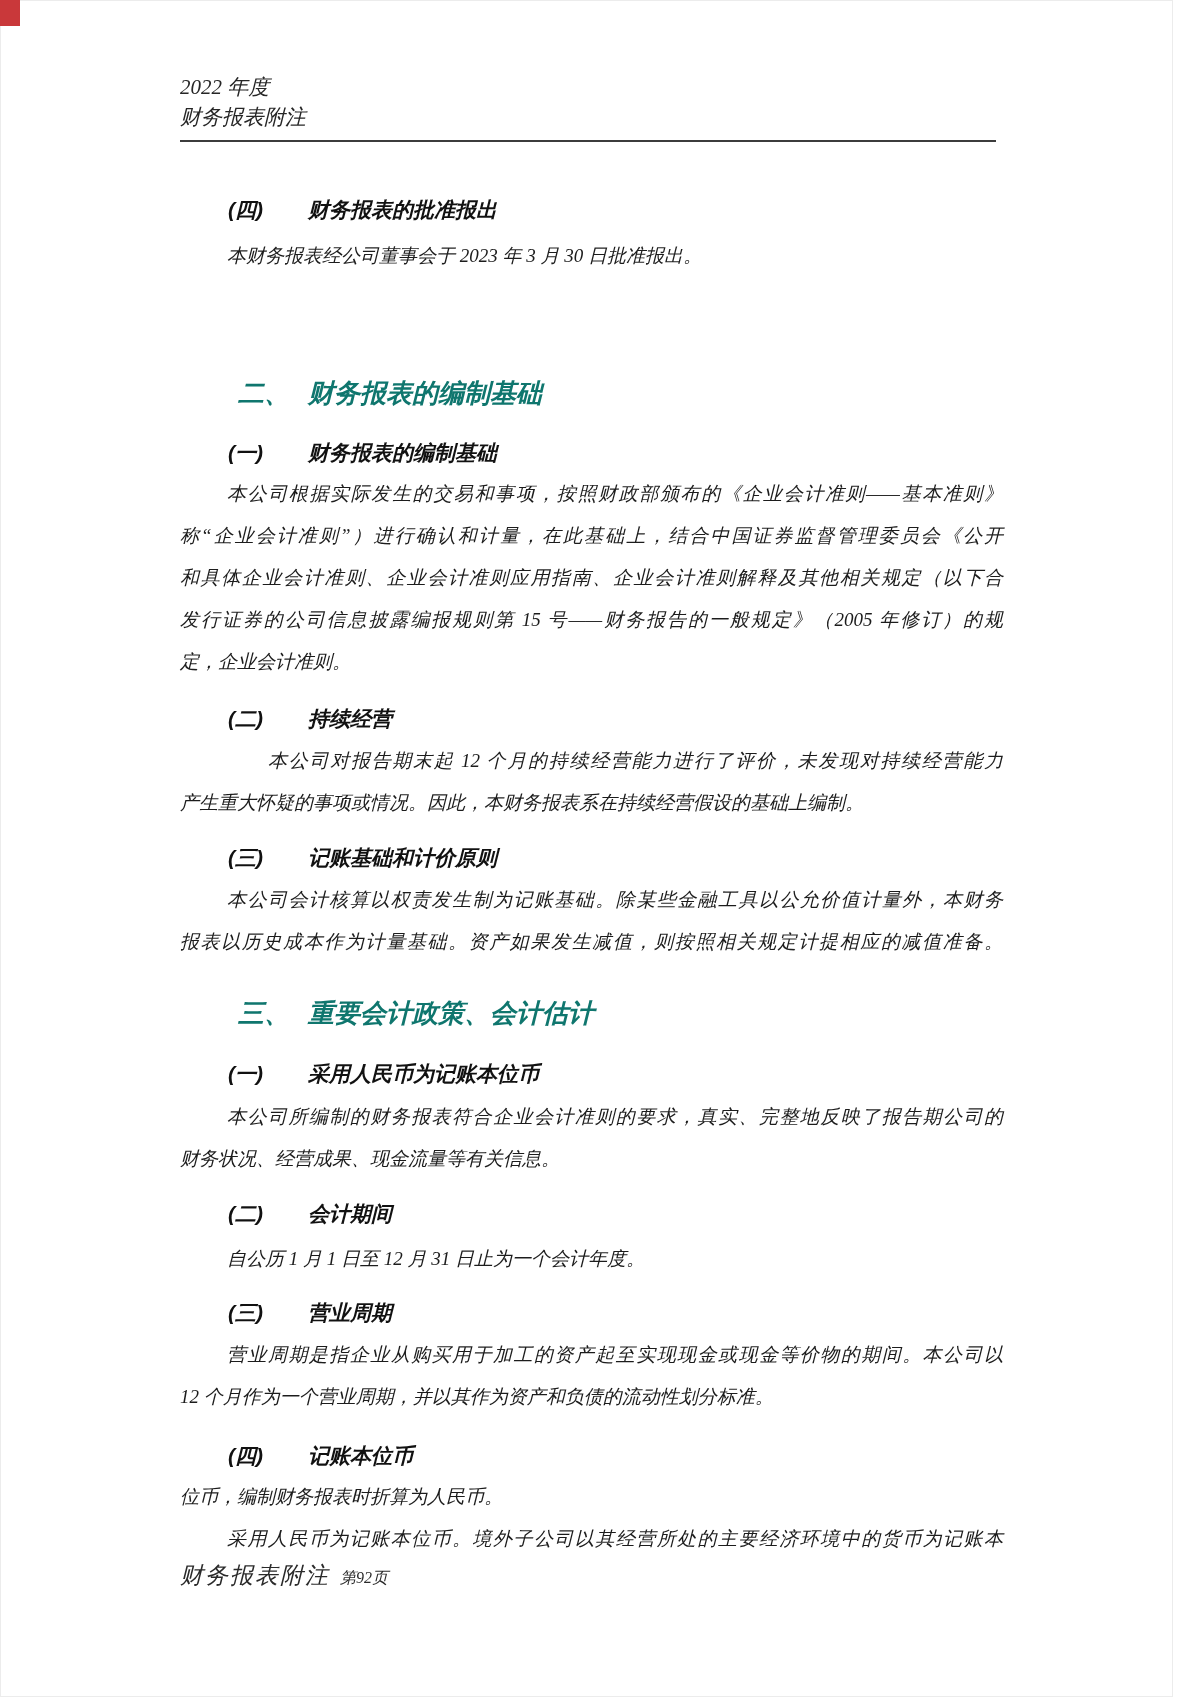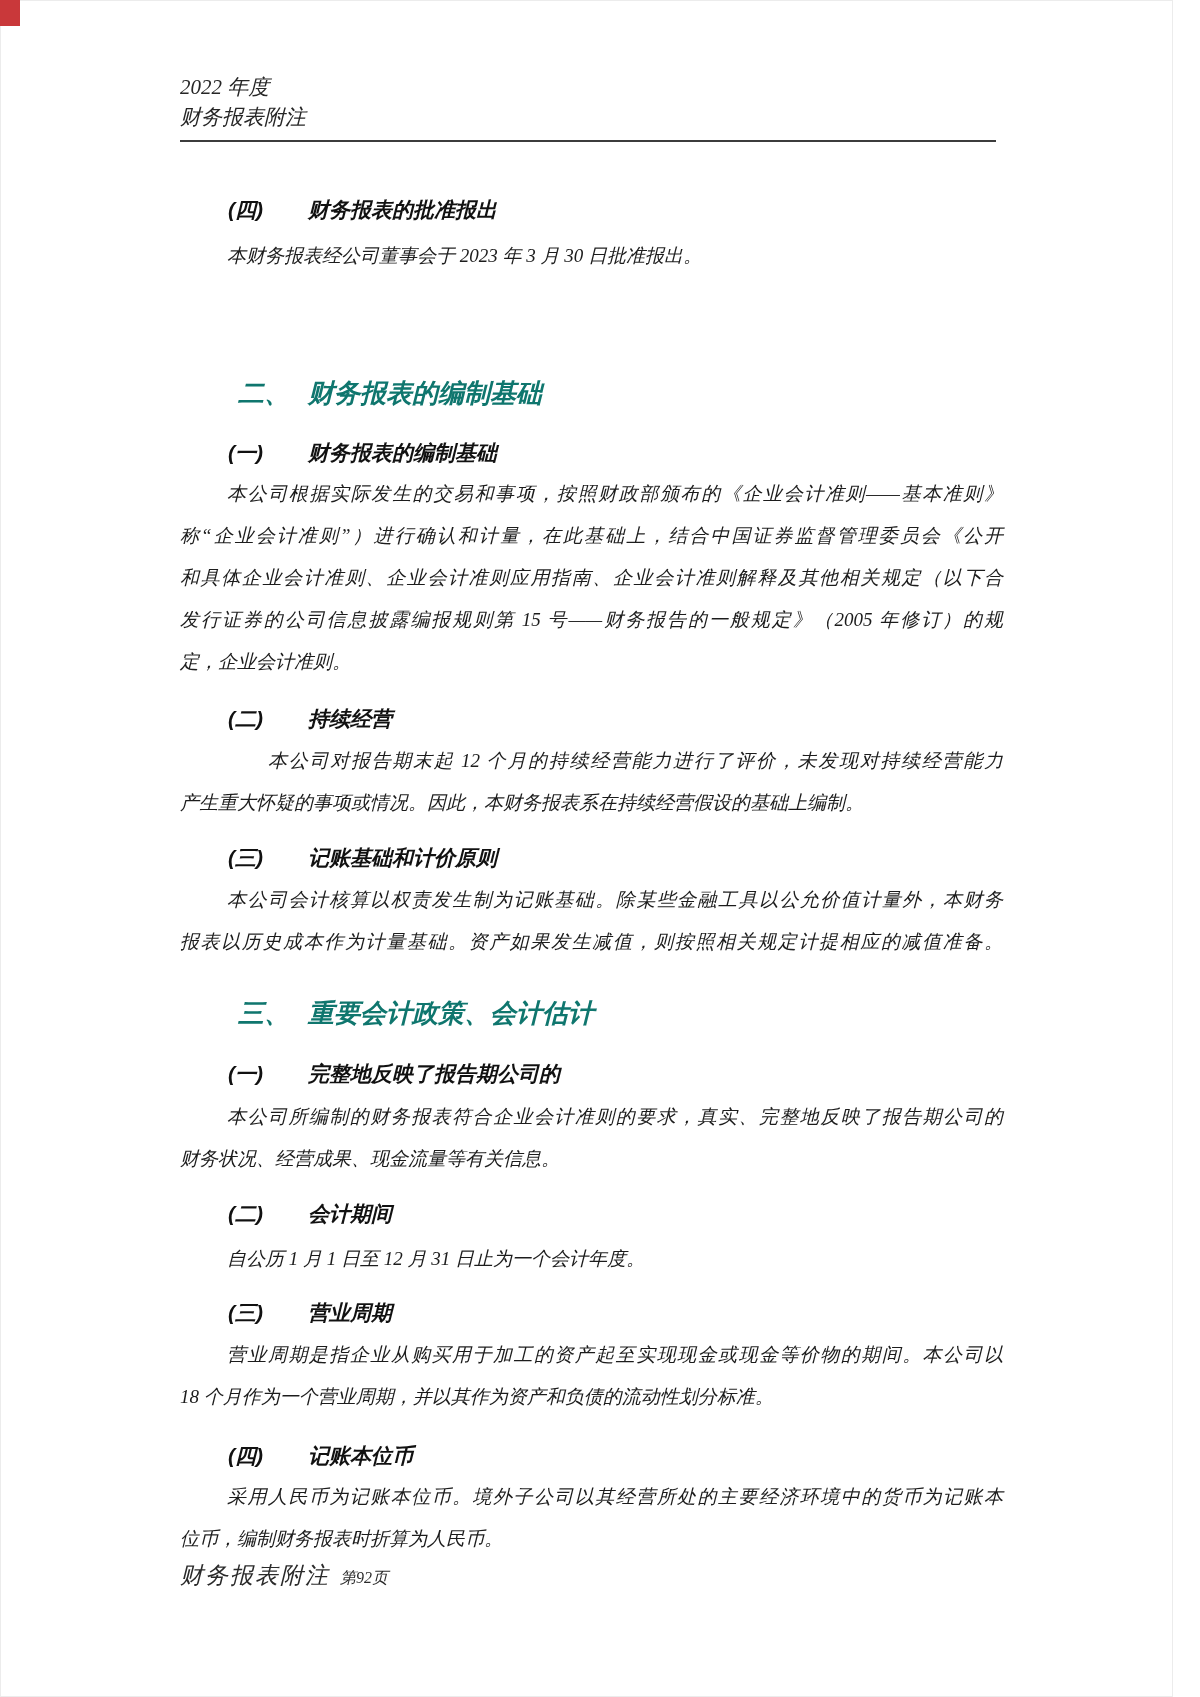--- a/index.html
+++ b/index.html
@@ -115,21 +115,21 @@
     <div class="para" style="margin-top:7px">
       <div class="line indent fill">本公司会计核算以权责发生制为记账基础。除某些金融工具以公允价值计量外，本财务</div>
       <div class="line fill">报表以历史成本作为计量基础。资产如果发生减值，则按照相关规定计提相应的减值准备。</div>
     </div>
 
     <div class="h1" style="margin-top:32px">
       <span class="num">三、</span><span class="title">重要会计政策、会计估计</span>
     </div>
 
     <div class="h2" style="margin-top:29px">
-      <span class="num">(一)</span><span class="title">完整地反映了报告期公司的</span>
+      <span class="num">(一)</span><span class="title">采用人民币为记账本位币</span>
     </div>
 
     <div class="para" style="margin-top:8px">
       <div class="line indent fill">本公司所编制的财务报表符合企业会计准则的要求，真实、完整地反映了报告期公司的</div>
       <div class="line">财务状况、经营成果、现金流量等有关信息。</div>
     </div>
 
     <div class="h2" style="margin-top:20px">
       <span class="num">(二)</span><span class="title">会计期间</span>
     </div>
@@ -137,30 +137,30 @@
     <div class="para" style="margin-top:10px">
       <div class="line indent">自公历 1 月 1 日至 12 月 31 日止为一个会计年度。</div>
     </div>
 
     <div class="h2" style="margin-top:19px">
       <span class="num">(三)</span><span class="title">营业周期</span>
     </div>
 
     <div class="para" style="margin-top:7px">
       <div class="line indent fill">营业周期是指企业从购买用于加工的资产起至实现现金或现金等价物的期间。本公司以</div>
-      <div class="line">18 个月作为一个营业周期，并以其作为资产和负债的流动性划分标准。</div>
+      <div class="line">12 个月作为一个营业周期，并以其作为资产和负债的流动性划分标准。</div>
     </div>
 
     <div class="h2" style="margin-top:24px">
       <span class="num">(四)</span><span class="title">记账本位币</span>
     </div>
 
     <div class="para" style="margin-top:6px">
+      <div class="line">位币，编制财务报表时折算为人民币。</div>
       <div class="line indent fill">采用人民币为记账本位币。境外子公司以其经营所处的主要经济环境中的货币为记账本</div>
-      <div class="line">位币，编制财务报表时折算为人民币。</div>
     </div>
 
     <div class="footer">
       <span class="footer-title">财务报表附注</span><span class="footer-page">第92页</span>
     </div>
 
   </div>
 </div>
 
 </body></html>

